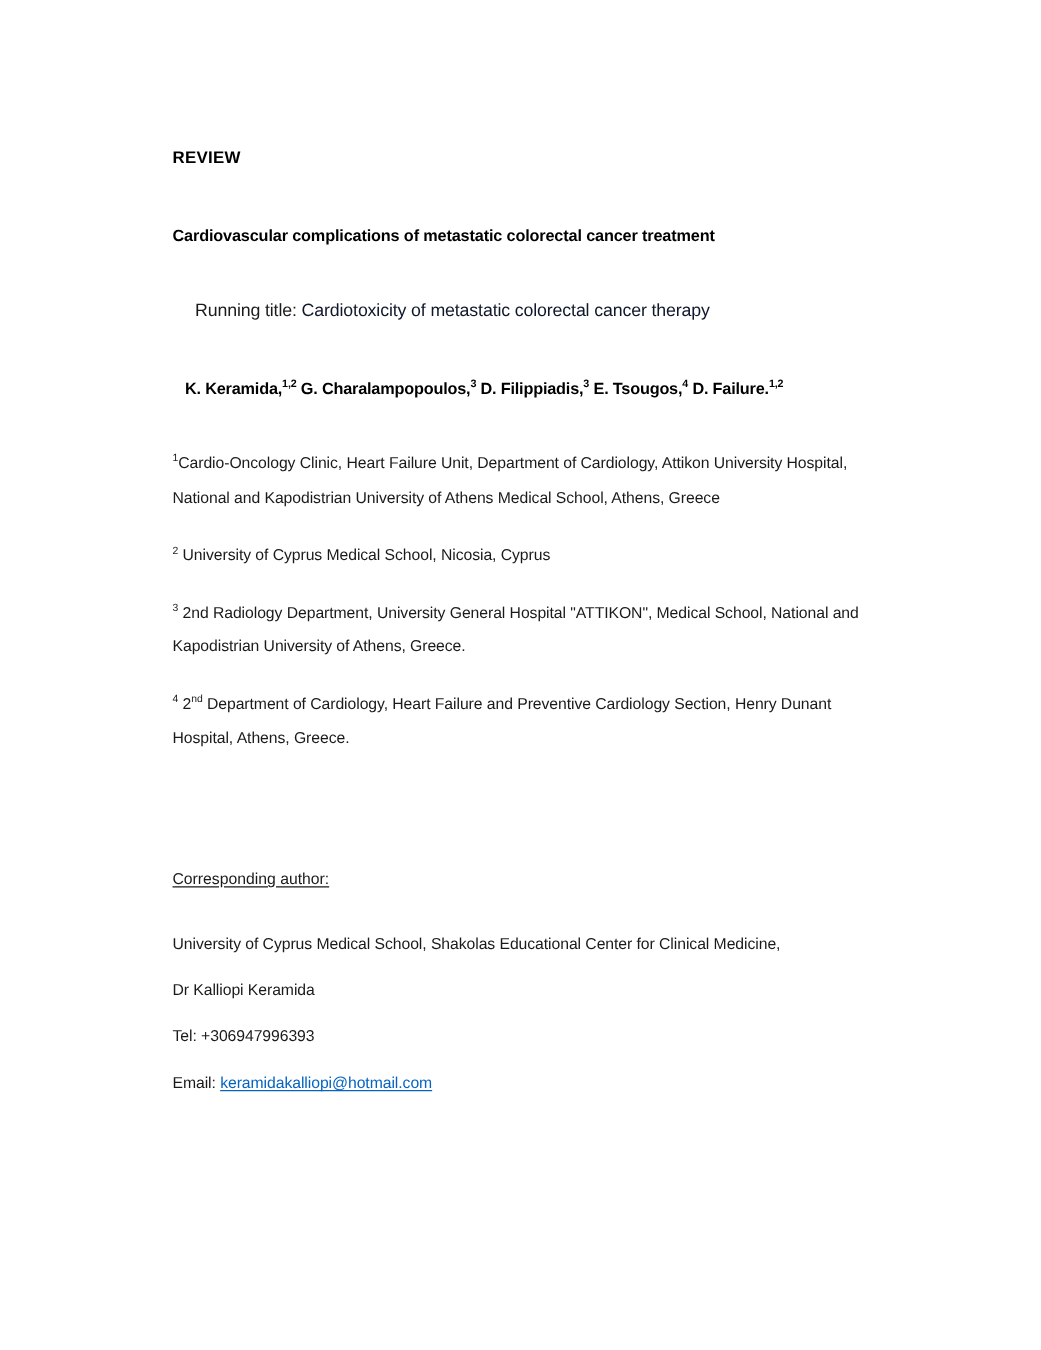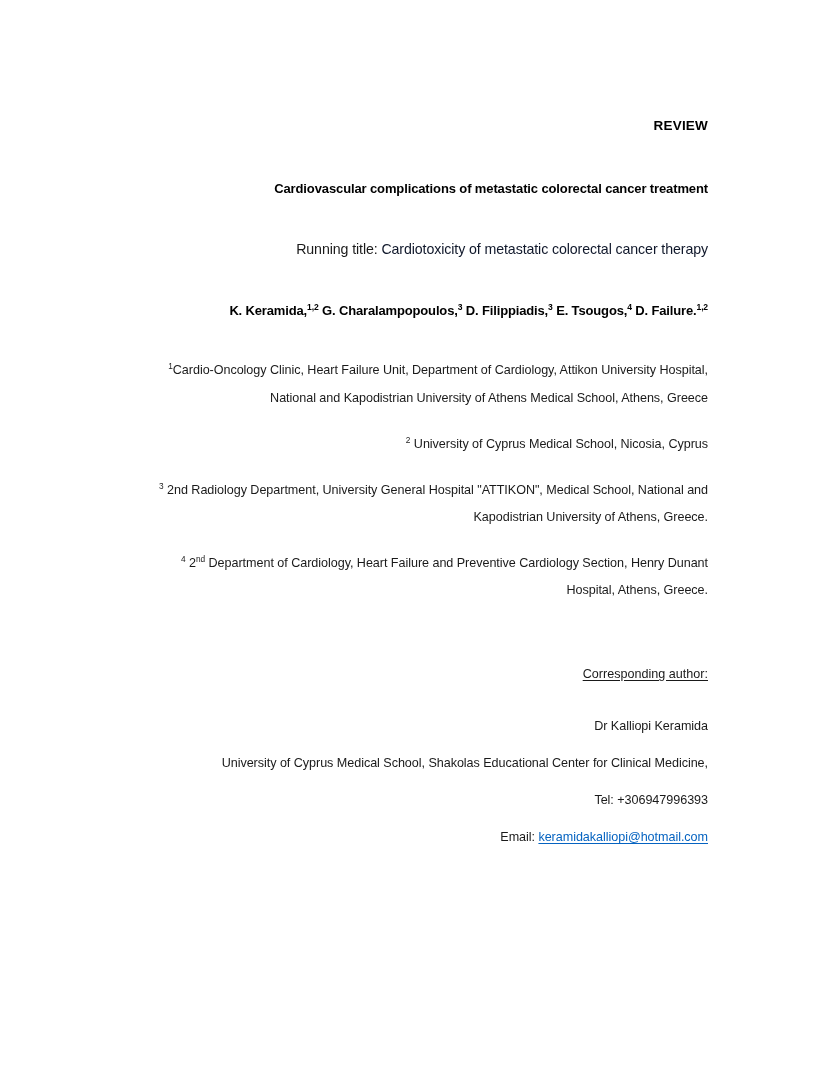--- a/index.html
+++ b/index.html
@@ -9,21 +9,20 @@
   }
   .page {
     position: relative;
     width: 833px;
     height: 1080px;
     background: #ffffff;
     margin: 0 auto;
     overflow: hidden;
     font-family: "Liberation Sans", sans-serif;
     color: #1a1a1a;
-    text-align: right;
     -webkit-font-smoothing: antialiased;
   }
   .content {
     position: absolute;
     left: 138px;
     top: 118px;
     width: 570px;
   }
 
   
@@ -82,21 +81,21 @@
   .affil:last-child { margin-bottom: 0; }
 
   sup {
     font-size: 0.66em;
     vertical-align: super;
     line-height: 0;
   }
 
   
   .corr-block {
-    margin-top: 60px;
+    margin-top: 90px;
   }
   .corr-label {
     font-size: 12.6px;
     color: #1a1a1a;
     text-decoration: underline;
     text-underline-offset: 2px;
     line-height: 1.3;
     margin: 0 0 31px 0;
     display: inline-block;
   }
@@ -138,23 +137,23 @@
 
       <div class="affil"><sup>4</sup> <span>2</span><sup>nd</sup><span> Department of Cardiology, Heart Failure and Preventive Cardiology Section, Henry Dunant Hospital, Athens, Greece.</span></div>
 
     </div>
 
     <div class="corr-block">
       <div>
         <span class="corr-label">Corresponding author:</span>
       </div>
 
+      <div class="corr-line">University of Cyprus Medical School, Shakolas Educational Center for Clinical Medicine,</div>
+
       <div class="corr-line">Dr Kalliopi Keramida</div>
-
-      <div class="corr-line">University of Cyprus Medical School, Shakolas Educational Center for Clinical Medicine,</div>
 
 
       <div class="corr-line">Tel: +306947996393</div>
 
       <div class="corr-line"><span>Email: </span><a class="email-link" href="#">keramidakalliopi@hotmail.com</a></div>
     </div>
 
   </div>
 </div>
 

